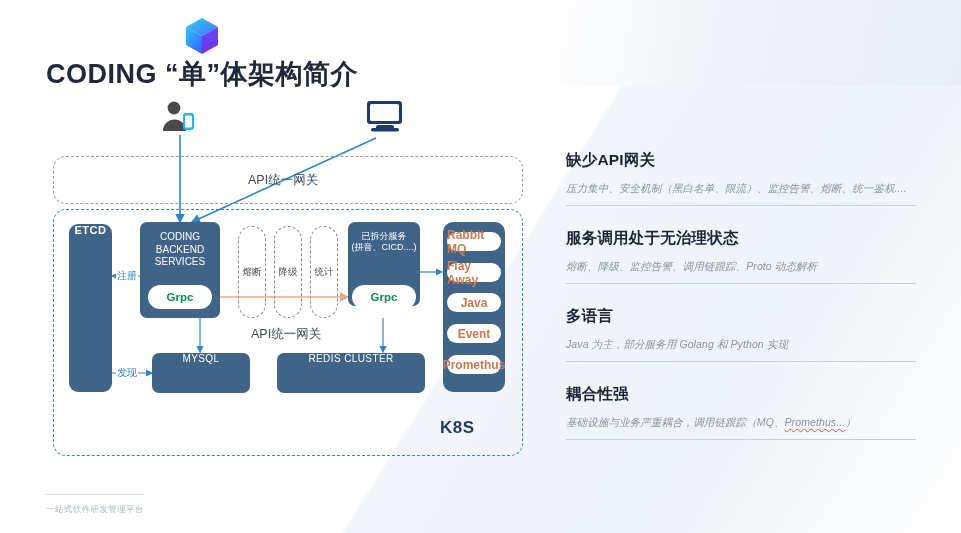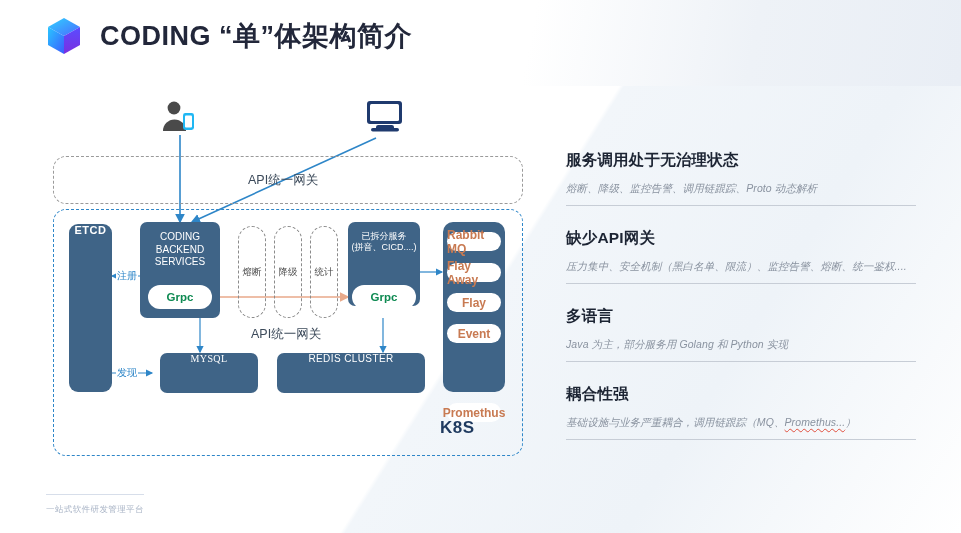--- a/index.html
+++ b/index.html
@@ -31,21 +31,21 @@
     background: linear-gradient(100deg, #ffffff 0%, #ffffff 55%, #eef2f7 78%, #e9eef5 100%);
     pointer-events: none;
   }
 
   
   .header {
     position: absolute;
     left: 46px; top: 16px;
     display: flex;
     align-items: center;
-    gap: 18px;
+    flex-direction: column;
   }
   .logo-cube { width: 36px; height: 40px; display:block; }
   .title {
     font-size: 27px;
     font-weight: 700;
     color: #22273a;
     letter-spacing: 0.5px;
     white-space: nowrap;
   }
 
@@ -280,56 +280,56 @@
     </div>
 
     <div class="node" style="left:443px;top:222px;width:62px;height:170px;border-radius:10px;"></div>
     <div class="pill-white" style="position:absolute;left:447px;top:232px;width:54px;height:19px;">
       <span class="side-pill">Rabbit MQ</span>
     </div>
     <div class="pill-white" style="position:absolute;left:447px;top:263px;width:54px;height:19px;">
       <span class="side-pill">Flay Away</span>
     </div>
     <div class="pill-white" style="position:absolute;left:447px;top:293px;width:54px;height:19px;">
-      <span class="side-pill">Flay</span>
+      <span class="side-pill">Java</span>
     </div>
     <div class="pill-white" style="position:absolute;left:447px;top:324px;width:54px;height:19px;">
       <span class="side-pill">Event</span>
     </div>
-    <div class="pill-white" style="position:absolute;left:447px;top:355px;width:54px;height:19px;margin-top:48px;">
+    <div class="pill-white" style="position:absolute;left:447px;top:355px;width:54px;height:19px;">
       <span class="side-pill">Promethus</span>
     </div>
 
-    <div class="node soft" style="left:160px;top:353px;width:98px;height:40px;font-size:10px;letter-spacing:0.4px;font-family:Liberation Serif, serif;">
+    <div class="node soft" style="left:152px;top:353px;width:98px;height:40px;font-size:10px;letter-spacing:0.4px;">
       <span>MYSQL</span>
     </div>
 
     <div class="node soft" style="left:277px;top:353px;width:148px;height:40px;font-size:10px;letter-spacing:0.4px;">
       <span>REDIS CLUSTER</span>
     </div>
 
     <div class="arrow-label" style="left:116px;top:269px;">注册</div>
     <div class="arrow-label" style="left:116px;top:366px;text-align:center;">发现</div>
 
     <div class="k8s-label" style="left:440px;top:418px;">K8S</div>
   </div>
 
   <div class="points">
+
+    <div class="point">
+      <div class="point-title">缺少API网关</div>
+      <div class="point-sub">压力集中、安全机制（黑白名单、限流）、监控告警、熔断、统一鉴权....</div>
+    </div>
 
     <div class="point">
       <div class="point-title">服务调用处于无治理状态</div>
       <div class="point-sub">熔断、降级、监控告警、调用链跟踪、Proto 动态解析</div>
     </div>
 
     <div class="point">
-      <div class="point-title">缺少API网关</div>
-      <div class="point-sub">压力集中、安全机制（黑白名单、限流）、监控告警、熔断、统一鉴权....</div>
-    </div>
-
-    <div class="point">
       <div class="point-title">多语言</div>
       <div class="point-sub">Java 为主，部分服务用 Golang 和 Python 实现</div>
     </div>
 
     <div class="point">
       <div class="point-title">耦合性强</div>
       <div class="point-sub"><span>基础设施与业务严重耦合，调用链跟踪（MQ、</span><span class="spell">Promethus...</span><span>）</span></div>
     </div>
 
   </div>

